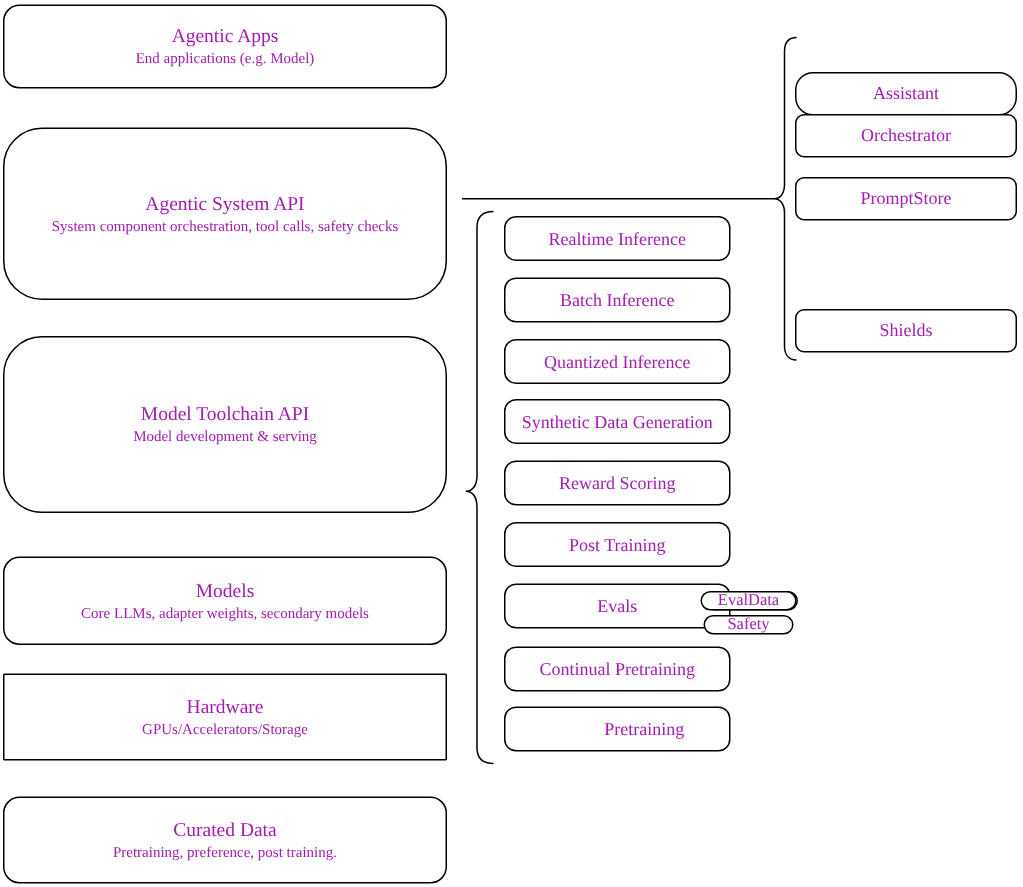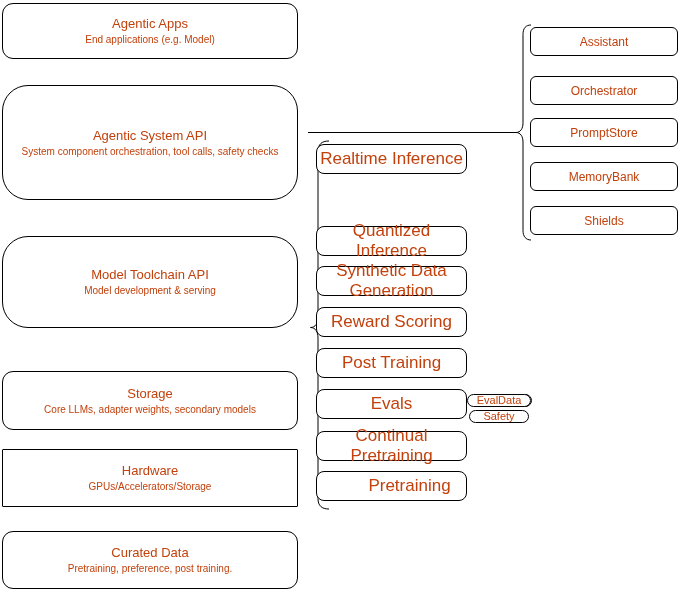--- a/index.html
+++ b/index.html
@@ -1,22 +1,22 @@
 <!DOCTYPE html>
 <html><head>
 <meta charset="utf-8">
 <style>
   html, body { margin: 0; padding: 0; background: #ffffff; }
   .canvas {
     position: relative;
     width: 682px;
     height: 591px;
     background: #ffffff;
-    font-family: Liberation Sans, sans-serif;
-    color: #c2410c;
+    font-family: Liberation Serif, serif;
+    color: #a21caf;
     overflow: hidden;
   }
   svg.overlay {
     position: absolute;
     left: 0; top: 0;
     width: 682px; height: 591px;
     pointer-events: none;
   }
   svg.overlay path, svg.overlay line {
     fill: none;
@@ -34,31 +34,31 @@
     flex-direction: column;
     align-items: center;
     justify-content: center;
     gap: 3px;
     text-align: center;
   }
   .lbox .t { font-size: 13px; line-height: 15px; }
   .lbox .s { font-size: 10px; line-height: 12px; }
   .mbox {
     position: absolute;
-    left: 316px;
+    left: 336px;
     width: 151px;
     height: 30px;
     border: 1px solid #000000;
     border-radius: 8px;
     background: #ffffff;
     box-sizing: border-box;
     display: flex;
     align-items: center;
     justify-content: center;
-    font-size: 17px;
+    font-size: 12px;
     text-align: center;
   }
   .rbox {
     position: absolute;
     left: 530px;
     width: 148px;
     height: 29px;
     border: 1px solid #000000;
     border-radius: 6px;
     background: #ffffff;
@@ -99,42 +99,45 @@
   <div class="lbox" style="top:3px; height:56px; border-radius:11px;">
     <div class="t">Agentic Apps</div>
     <div class="s">End applications (e.g. Model)</div>
   </div>
 
   <div class="lbox" style="top:85px; height:115px; border-radius:26px;">
     <div class="t">Agentic System API</div>
     <div class="s">System component orchestration, tool calls, safety checks</div>
   </div>
 
-  <div class="lbox" style="top:236px; height:92px; border-radius:26px;align-items:center;">
+  <div class="lbox" style="top:224px; height:118px; border-radius:26px;align-items:center;">
     <div class="t">Model Toolchain API</div>
     <div class="s">Model development &amp; serving</div>
   </div>
 
   <div class="lbox" style="top:371px; height:59px; border-radius:11px;">
-    <div class="t">Storage</div>
+    <div class="t">Models</div>
     <div class="s">Core LLMs, adapter weights, secondary models</div>
   </div>
 
   <div class="lbox" style="top:449px; height:58px; border-radius:1px;">
     <div class="t">Hardware</div>
     <div class="s">GPUs/Accelerators/Storage</div>
   </div>
 
   <div class="lbox" style="top:531px; height:58px; border-radius:11px;">
     <div class="t">Curated Data</div>
     <div class="s">Pretraining, preference, post training.</div>
   </div>
 
   <div class="mbox" style="top:144px;">
     <span>Realtime Inference</span>
+  </div>
+  <div class="mbox" style="top:185px;">
+    <span>Batch Inference</span>
   </div>
   <div class="mbox" style="top:226px;">
     <span>Quantized Inference</span>
   </div>
   <div class="mbox" style="top:266px;">
     <span>Synthetic Data Generation</span>
   </div>
   <div class="mbox" style="top:307px;">
     <span>Reward Scoring</span>
   </div>
@@ -154,29 +157,26 @@
   <div class="pill" style="left:470px; top:394px; width:62px;">
     <span>Harness</span>
   </div>
   <div class="pill" style="left:467px; top:394px; width:64px;">
     <span>EvalData</span>
   </div>
   <div class="pill" style="left:469px; top:410px; width:60px;">
     <span>Safety</span>
   </div>
 
-  <div class="rbox" style="top:27px;">
+  <div class="rbox" style="top:48px;border-radius:12px;">
     <span>Assistant</span>
   </div>
   <div class="rbox" style="top:76px;">
     <span>Orchestrator</span>
   </div>
   <div class="rbox" style="top:118px;">
     <span>PromptStore</span>
   </div>
-  <div class="rbox" style="top:162px;">
-    <span>MemoryBank</span>
-  </div>
   <div class="rbox" style="top:206px;">
     <span>Shields</span>
   </div>
 
 </div>
 
 </body></html>

